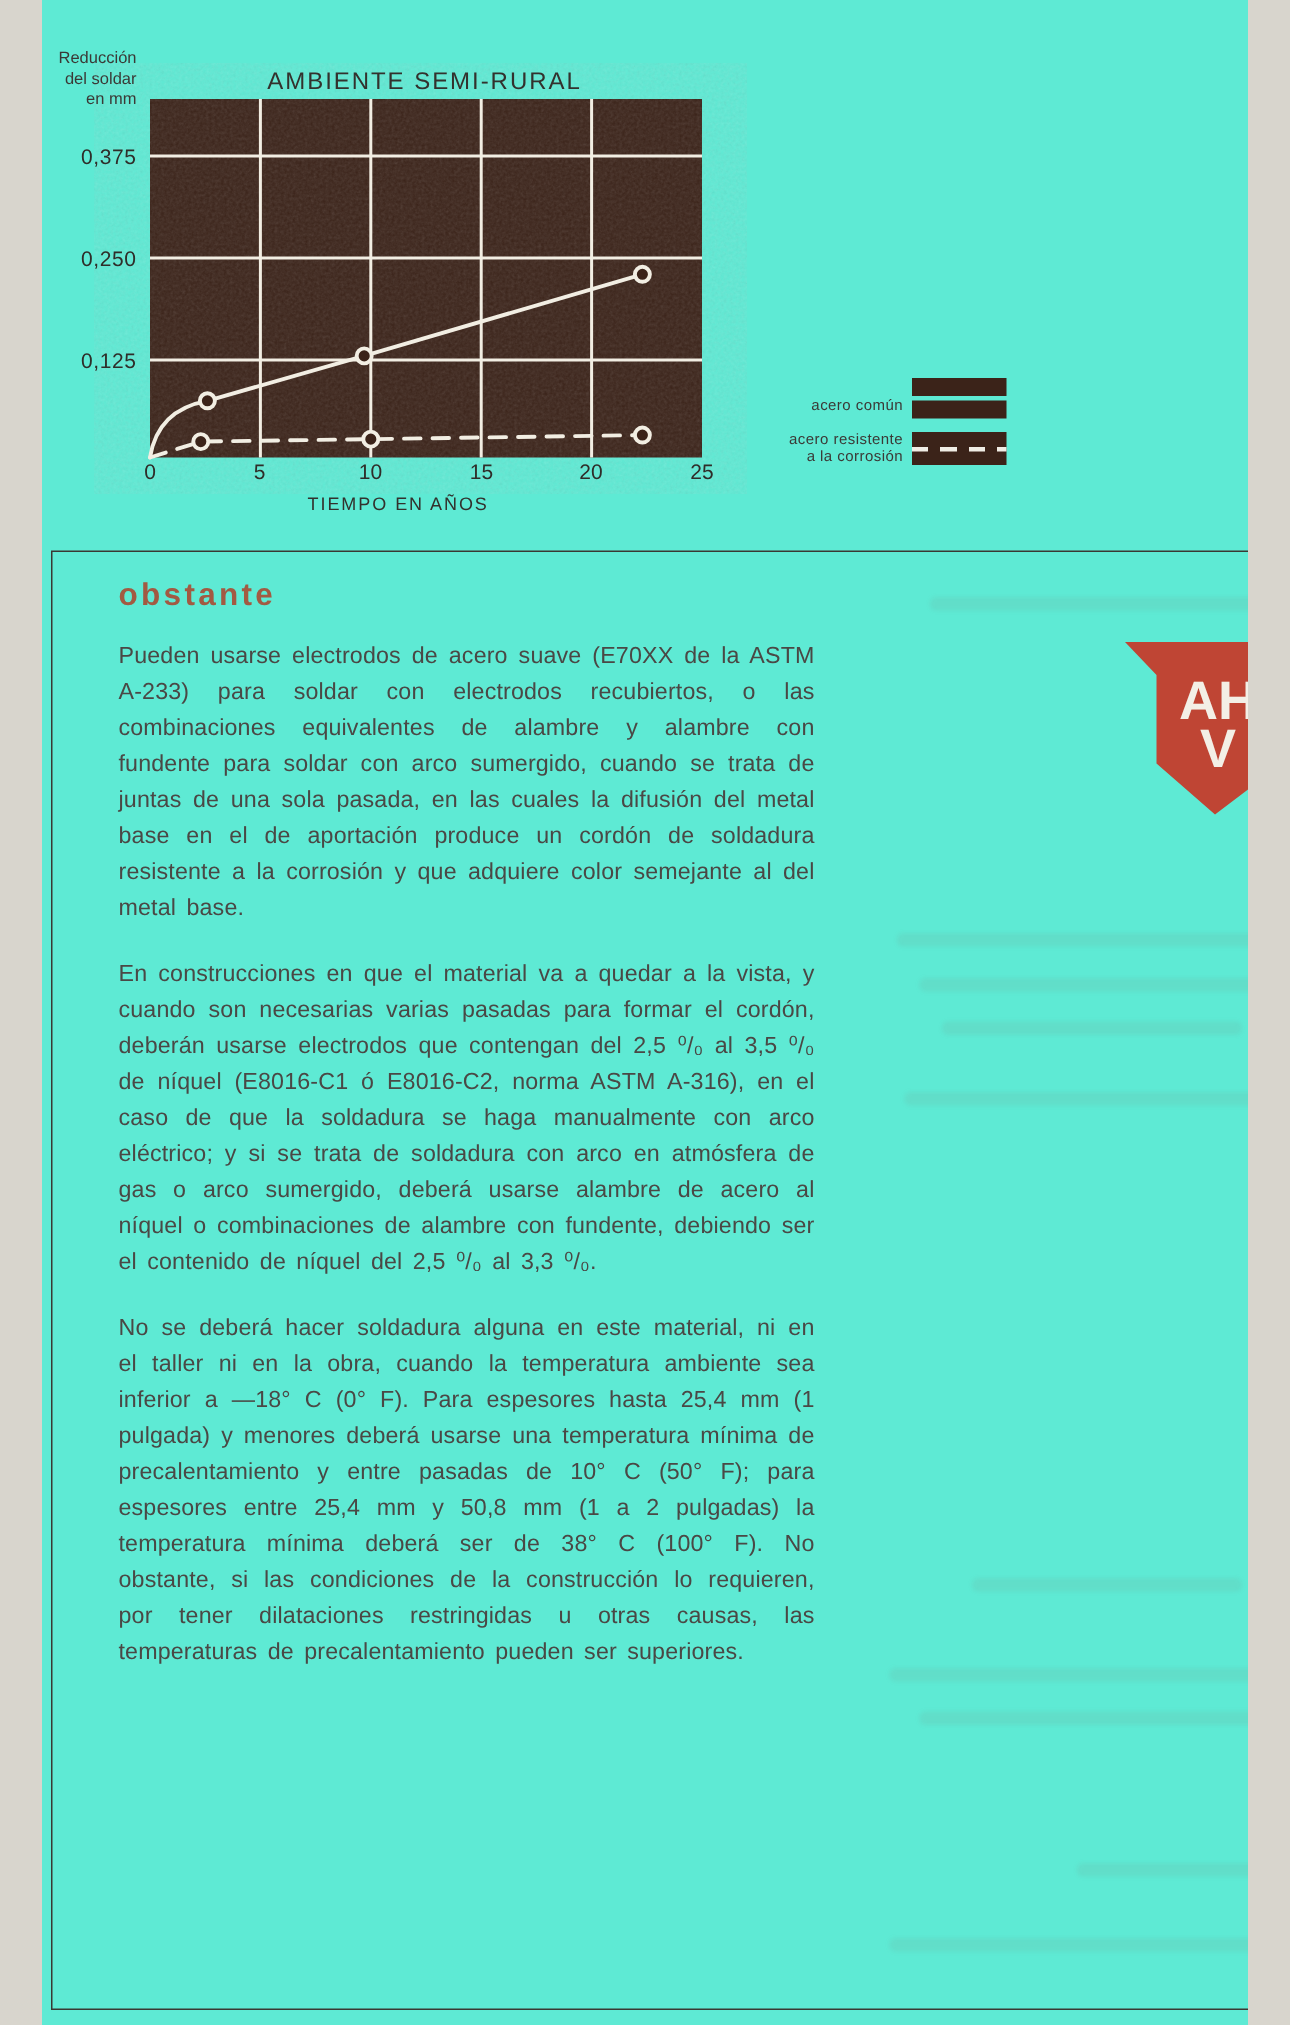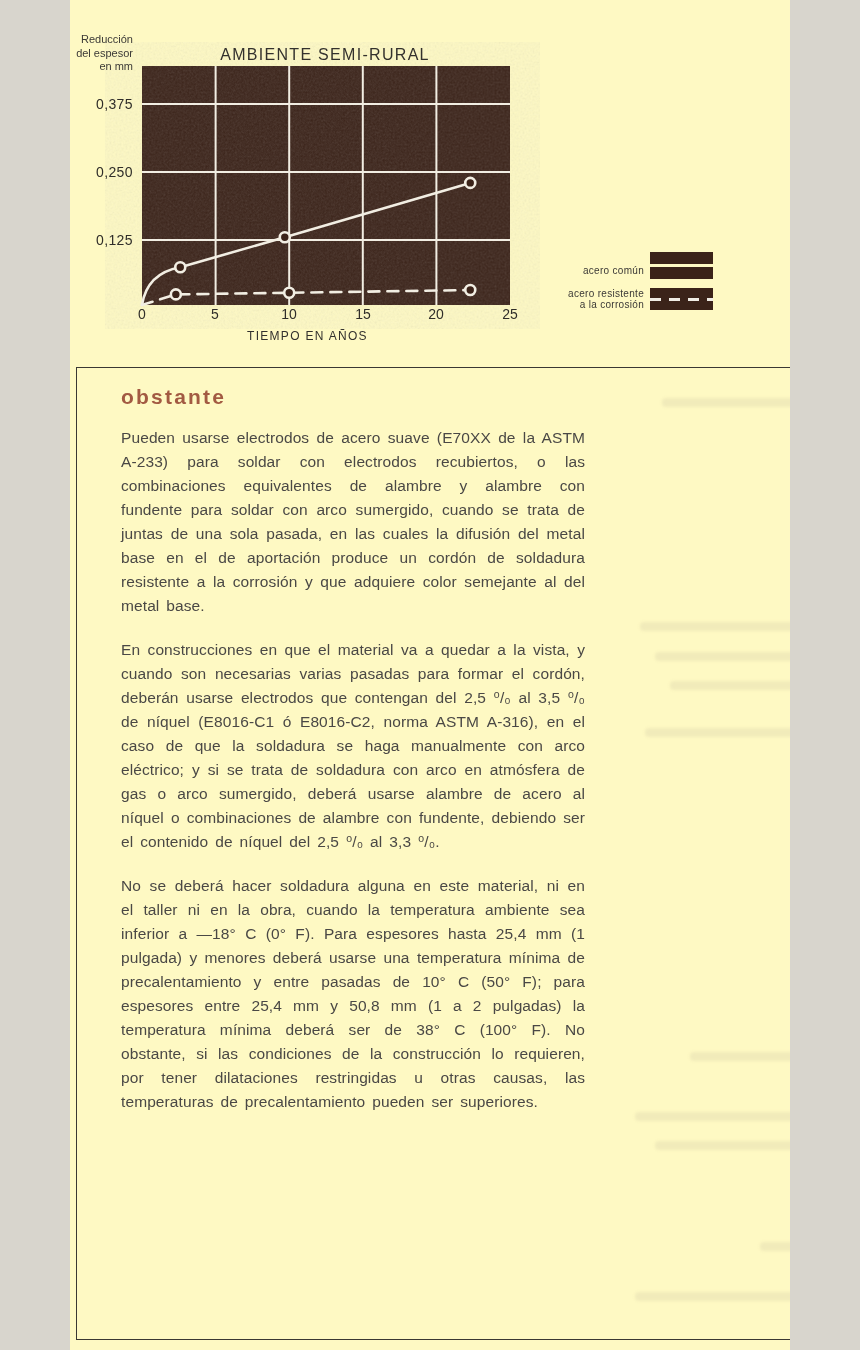--- a/index.html
+++ b/index.html
@@ -1,18 +1,18 @@
 <!DOCTYPE html>
 <html><head>
 <meta charset="utf-8">
 <style>
   html,body{margin:0;padding:0;background:#d8d5cd;}
   .page{
-    position:relative;width:720px;height:1350px;margin:0 auto;
-    background:#fef9c3;overflow:hidden;
+    position:relative;width:804px;height:1350px;margin:0 auto;
+    background:#5eead4;overflow:hidden;
     font-family:"Liberation Sans","DejaVu Sans",sans-serif;
   }
   
   .chart-wrap{position:absolute;left:0;top:0;width:860px;height:360px;}
   #plot-svg{position:absolute;left:0;top:0;}
   .y-unit{
     position:absolute;left:4px;top:33px;width:59px;text-align:right;
     font-size:11px;line-height:13.5px;color:#3b3936;
   }
   .chart-title{
@@ -103,21 +103,21 @@
         <circle cx="214.784" cy="237.28" r="5" fill="#3b2319" stroke="#f2eee3" stroke-width="2.6"></circle>
         <circle cx="400.256" cy="182.88" r="5" fill="#3b2319" stroke="#f2eee3" stroke-width="2.6"></circle>
         <path d="M72,305 L105.856,294.4 L219.2,292.768 L400.256,290.048" fill="none" stroke="#f2eee3" stroke-width="2.6" stroke-linecap="round" stroke-dasharray="11 8"></path>
         <circle cx="105.856" cy="294.4" r="5" fill="#3b2319" stroke="#f2eee3" stroke-width="2.6"></circle>
         <circle cx="219.2" cy="292.768" r="5" fill="#3b2319" stroke="#f2eee3" stroke-width="2.6"></circle>
         <circle cx="400.256" cy="290.048" r="5" fill="#3b2319" stroke="#f2eee3" stroke-width="2.6"></circle>
       </svg>
 
     <div class="y-unit">
       <div>Reducción</div>
-      <div>del espesor</div>
+      <div>del soldar</div>
       <div>en mm</div>
     </div>
 
     <div class="chart-title">AMBIENTE SEMI-RURAL</div>
 
     <div class="ytick" style="top:96px">0,375</div>
     <div class="ytick" style="top:164px">0,250</div>
     <div class="ytick" style="top:232px">0,125</div>
 
     <div class="xtick" style="left:57px">0</div>

